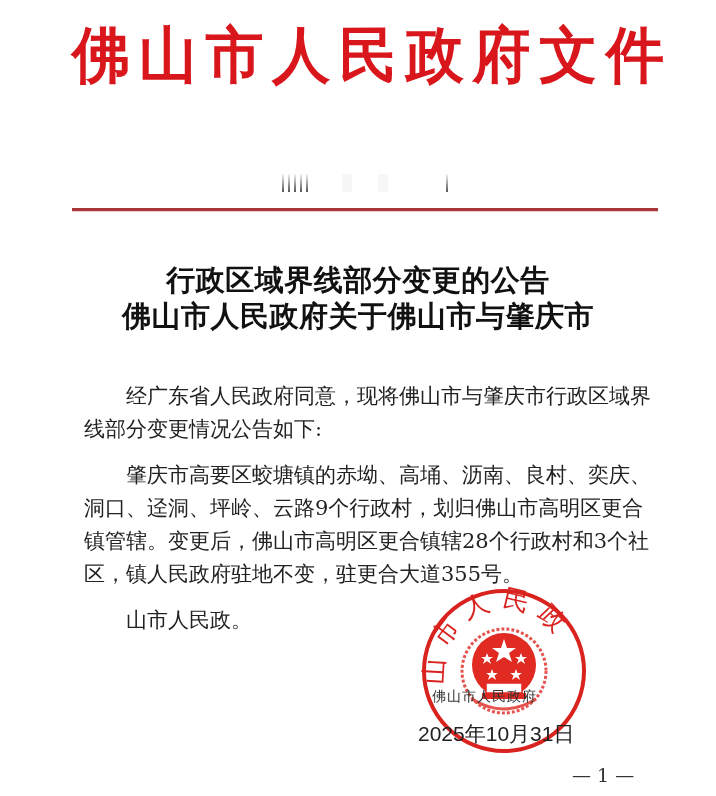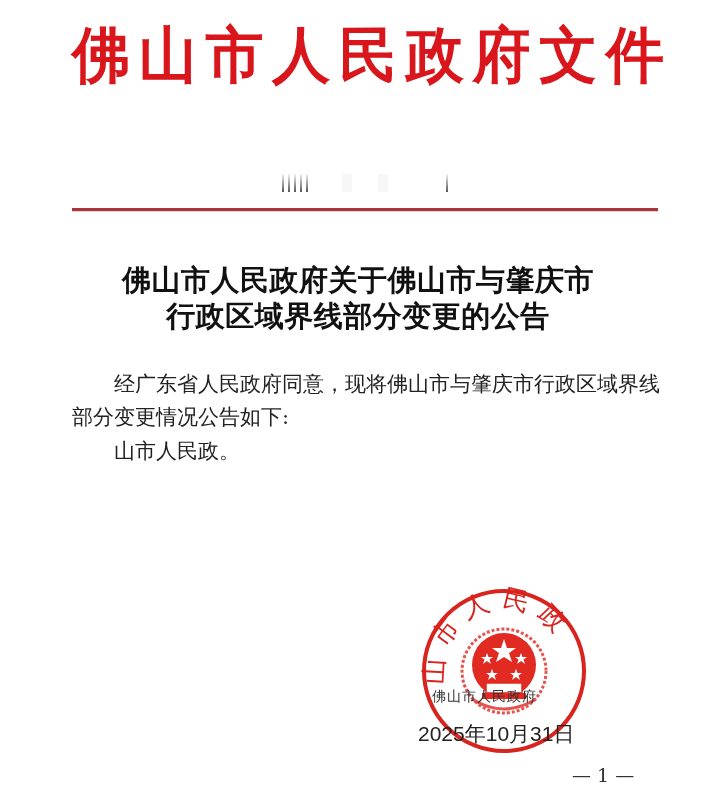--- a/index.html
+++ b/index.html
@@ -15,21 +15,21 @@
          background:linear-gradient(#f4f4f4,#555); }
   .doc-number .ghost { position:absolute; top:2px; width:10px; height:18px; background:#f7f7f7; }
   .red-rule { position:absolute; left:72px; top:208px; width:586px; height:3px; background:#a8353a;
          box-shadow:0 1px 1px #f1c9cb; }
   .doc-title { position:absolute; left:0; top:262px; width:716px; text-align:center;
          font-family:"DejaVu Serif","Liberation Serif",serif; font-weight:bold;
          font-size:29px; line-height:36px; color:#111; letter-spacing:0.5px; }
   .body { position:absolute; left:72px; top:368px; width:600px;
          font-family:"DejaVu Serif","Liberation Serif",serif; font-size:21px;
          line-height:33.3px; color:#222; }
-  .body p { margin:0; }
+  .body p { margin:12px; }
   .body .indent { text-indent:42px; }
   .seal { position:absolute; left:420px; top:587px; width:168px; height:168px; }
   .signature { position:absolute; left:432px; top:688px; font-size:14px; color:#333;
          font-family:"DejaVu Serif","Liberation Serif",serif; letter-spacing:1px; }
   .date { position:absolute; left:418px; top:720px; font-size:21px; color:#222;
          font-family:Liberation Sans, sans-serif; }
   .page-number { position:absolute; left:572px; top:764px; font-size:19px; color:#333;
          font-family:"DejaVu Serif","Liberation Serif",serif; }
 </style>
 </head>
@@ -54,26 +54,27 @@
   <div class="bar" style="left:18px"></div>
   <div class="bar" style="left:24px"></div>
   <div class="ghost" style="left:60px"></div>
   <div class="ghost" style="left:96px"></div>
   <div class="bar" style="left:164px"></div>
 </div>
 
 <div class="red-rule"></div>
 
 <div class="doc-title">
+  <div>行政区域界线部分变更的公告</div>
   <div>佛山市人民政府关于佛山市与肇庆市</div>
-  <div>行政区域界线部分变更的公告</div>
 </div>
 
 <div class="body">
   <p class="indent">经广东省人民政府同意，现将佛山市与肇庆市行政区域界线部分变更情况公告如下:</p>
+  <p class="indent">肇庆市高要区蛟塘镇的赤坳、高埇、沥南、良村、奕庆、洞口、迳洞、坪岭、云路9个行政村，划归佛山市高明区更合镇管辖。变更后，佛山市高明区更合镇辖28个行政村和3个社区，镇人民政府驻地不变，驻更合大道355号。</p>
   <p class="indent">山市人民政。</p>
 </div>
 
 <svg class="seal" viewBox="0 0 168 168">
   <defs>
     <path id="sealArc" d="M 30 112 A 62 62 0 1 1 140 112"></path>
   </defs>
   <circle cx="84" cy="84" r="80" fill="none" stroke="#d9231f" stroke-width="4"></circle>
   <text font-family="DejaVu Serif, Liberation Serif, serif" font-size="26" fill="#d9231f" letter-spacing="10">
     <textPath href="#sealArc" startOffset="6%">山市人民政</textPath>

